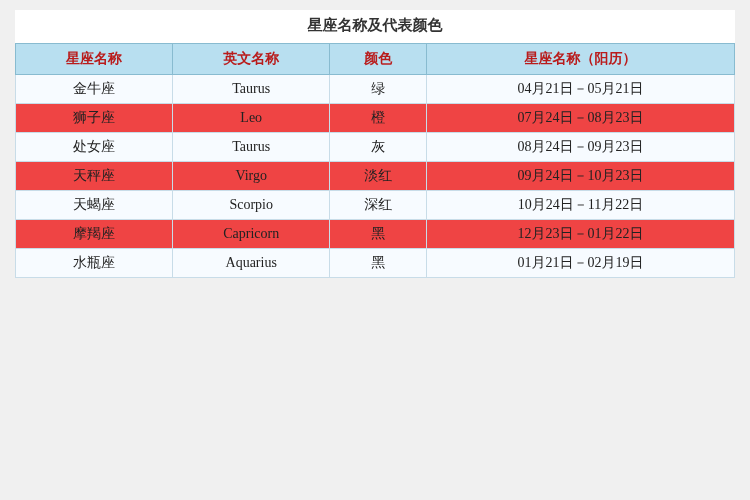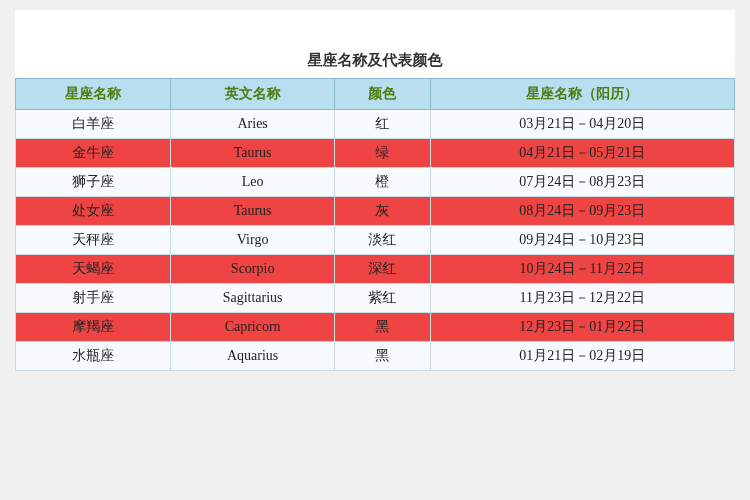--- a/index.html
+++ b/index.html
@@ -17,35 +17,34 @@
     .container {
       width: 720px;
       background: white;
     }
     .title {
       text-align: center;
       font-size: 15px;
       color: #333;
       padding: 6px 0 8px 0;
       font-weight: bold;
-      margin-top: 35px;
     }
     table {
       width: 100%;
       border-collapse: collapse;
       font-size: 14px;
     }
     thead tr {
       background-color: #b8dff0;
     }
     thead th {
       border: 1px solid #88bbd0;
       padding: 6px 8px;
       text-align: center;
-      color: #4d7c0f;
+      color: #b91c1c;
       font-weight: bold;
     }
     tbody tr {
       background-color: #ef4444;
     }
     tbody tr:nth-child(odd) {
       background-color: #f7fbff;
     }
     tbody td {
       border: 1px solid #c8dce8;
@@ -65,26 +64,20 @@
   <table>
     <thead>
       <tr>
         <th>星座名称</th>
         <th>英文名称</th>
         <th>颜色</th>
         <th>星座名称（阳历）</th>
       </tr>
     </thead>
     <tbody id="table-body">
-    <tr>
-          <td>白羊座</td>
-          <td>Aries</td>
-          <td>红</td>
-          <td>03月21日－04月20日</td>
-        </tr>
         <tr>
           <td>金牛座</td>
           <td>Taurus</td>
           <td>绿</td>
           <td>04月21日－05月21日</td>
         </tr>
         <tr>
           <td>狮子座</td>
           <td>Leo</td>
           <td>橙</td>
@@ -102,26 +95,20 @@
           <td>淡红</td>
           <td>09月24日－10月23日</td>
         </tr>
         <tr>
           <td>天蝎座</td>
           <td>Scorpio</td>
           <td>深红</td>
           <td>10月24日－11月22日</td>
         </tr>
         <tr>
-          <td>射手座</td>
-          <td>Sagittarius</td>
-          <td>紫红</td>
-          <td>11月23日－12月22日</td>
-        </tr>
-        <tr>
           <td>摩羯座</td>
           <td>Capricorn</td>
           <td>黑</td>
           <td>12月23日－01月22日</td>
         </tr>
         <tr>
           <td>水瓶座</td>
           <td>Aquarius</td>
           <td>黑</td>
           <td>01月21日－02月19日</td>

